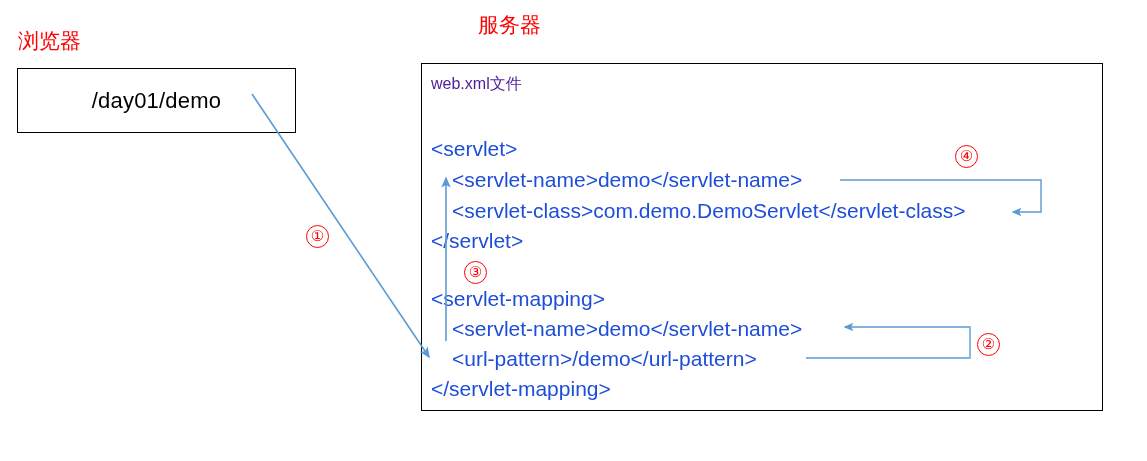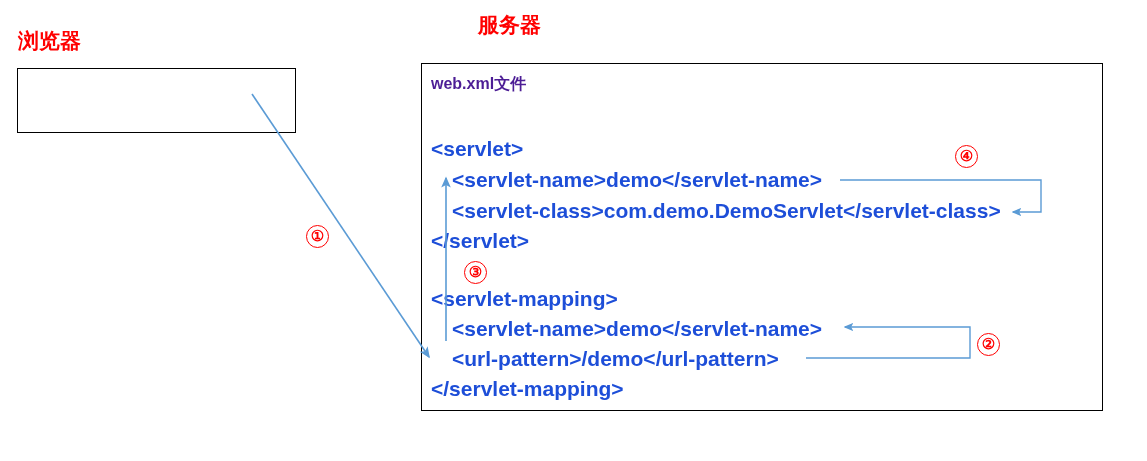--- a/index.html
+++ b/index.html
@@ -9,21 +9,20 @@
   }
   body {
     font-family: "Liberation Sans", "DejaVu Sans", sans-serif;
   }
   #canvas {
     position: relative;
     width: 1147px;
     height: 461px;
     background: #ffffff;
     overflow: hidden;
-    font-weight: bold;
   }
 
   
   .section-title {
     position: absolute;
     color: #FF0000;
     font-family: "DejaVu Sans", "Liberation Sans", sans-serif;
     font-size: 21px;
     line-height: 1;
     white-space: nowrap;
@@ -111,20 +110,21 @@
 </style>
 </head>
 <body>
 
 <div id="canvas">
 
   <div class="section-title" id="browser-title">浏览器</div>
 
   <div class="box" id="browser-box"></div>
 
+  <div id="browser-url">/day01/demo</div>
 
   <div class="section-title" id="server-title">服务器</div>
 
   <div class="box" id="server-box"></div>
 
   <div id="xml-heading">web.xml文件</div>
 
   <div id="code-container">
       <div class="code-line" style="top: 138px;">&lt;servlet&gt;</div>
       <div class="code-line indent" style="top: 169px;">&lt;servlet-name&gt;demo&lt;/servlet-name&gt;</div>

